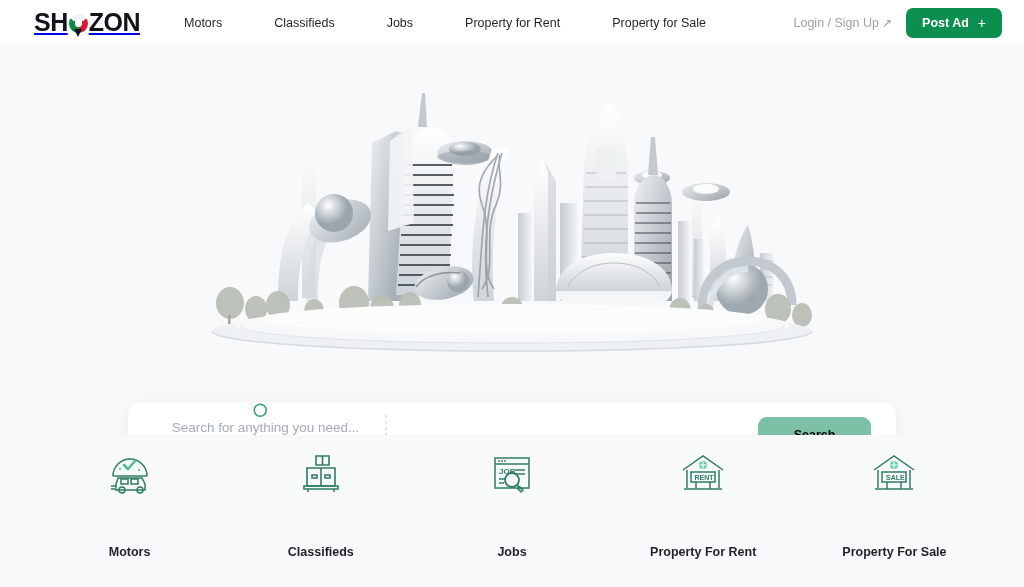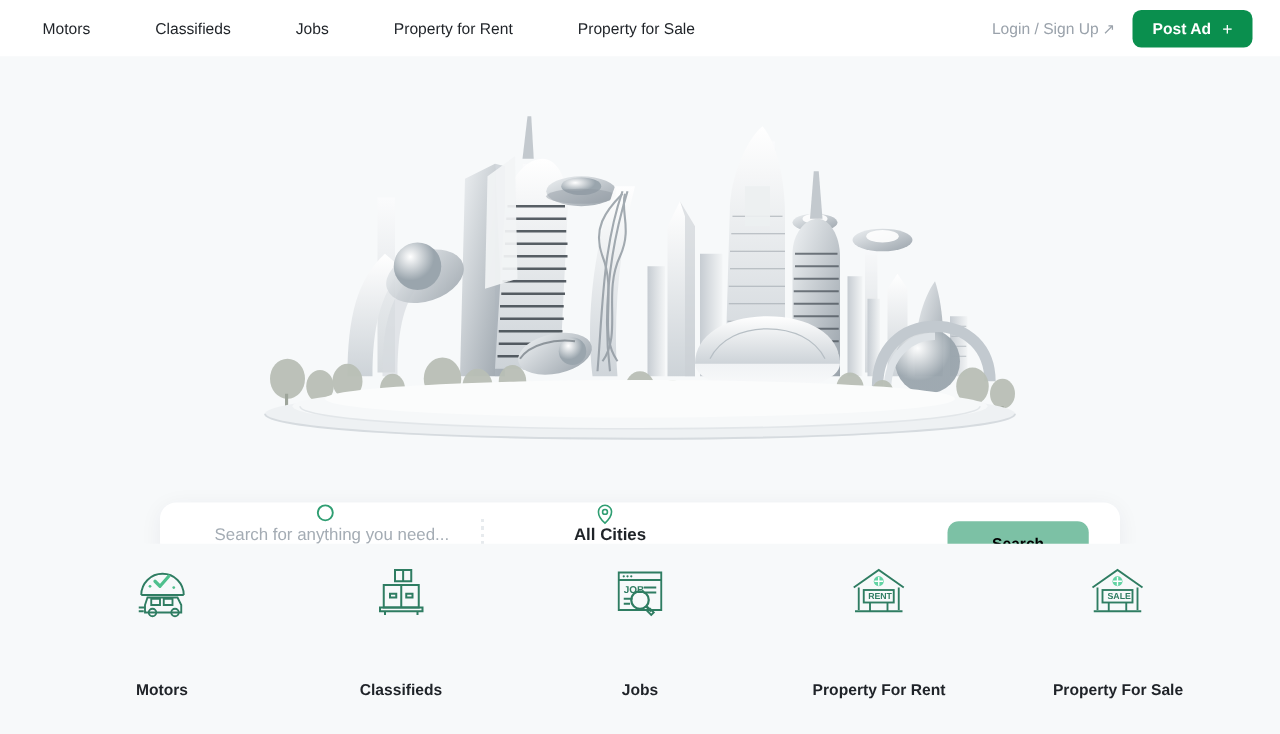--- a/index.html
+++ b/index.html
@@ -125,20 +125,31 @@
   .cat.disabled .cat-label { color: #c3cad1; }
   .cat-sub { margin-top: 5px; font-size: 9px; color: #ccd3d9; white-space: nowrap; }
 </style>
 </head>
 <body>
 
 <div class="page">
 
   <header class="header">
 
+    <a class="logo-wrap" href="#">
+      <span class="logo-text">
+        <span>SH</span>
+        <span class="logo-pin">
+          <span class="head"></span>
+            <span class="dot"></span>
+            <span class="tail"></span>
+        </span>
+        <span>ZON</span>
+      </span>
+    </a>
 
     <nav class="nav">
       <a href="#">Motors</a>
       <a href="#">Classifieds</a>
       <a href="#">Jobs</a>
       <a href="#">Property for Rent</a>
       <a href="#">Property for Sale</a>
     </nav>
 
     <div class="header-right">
@@ -389,30 +400,20 @@
             <rect x="13" y="13" width="3" height="3"></rect>
           <path d="M2 21h20"></path>
         </svg>
       </div>
 
       <div class="sb-divider"></div>
 
 
       <div class="sb-divider"></div>
 
-      <div class="sb-field sb-city">
-        <svg class="sb-icon" viewBox="0 0 24 24" fill="none" stroke="#2f9e72" stroke-width="1.7">
-          <path d="M12 22s7-6.2 7-12a7 7 0 1 0-14 0c0 5.8 7 12 7 12z"></path>
-          <circle cx="12" cy="10" r="2.6"></circle>
-        </svg>
-        <span class="sb-value">All Cities</span>
-        <svg class="sb-chevron" viewBox="0 0 24 24" fill="none" stroke="currentColor" stroke-width="2.2">
-          <polyline points="6 9 12 15 18 9"></polyline>
-        </svg>
-      </div>
 
       <button class="search-btn">Search</button>
     </div>
   </section>
 
   <div class="cats">
 
     <a class="cat" href="#">
       <svg class="cat-icon" viewBox="0 0 50 50" fill="none" stroke="#2f7d62" stroke-width="1.5">
         <path d="M8 28a17 17 0 1 1 34 0"></path>

